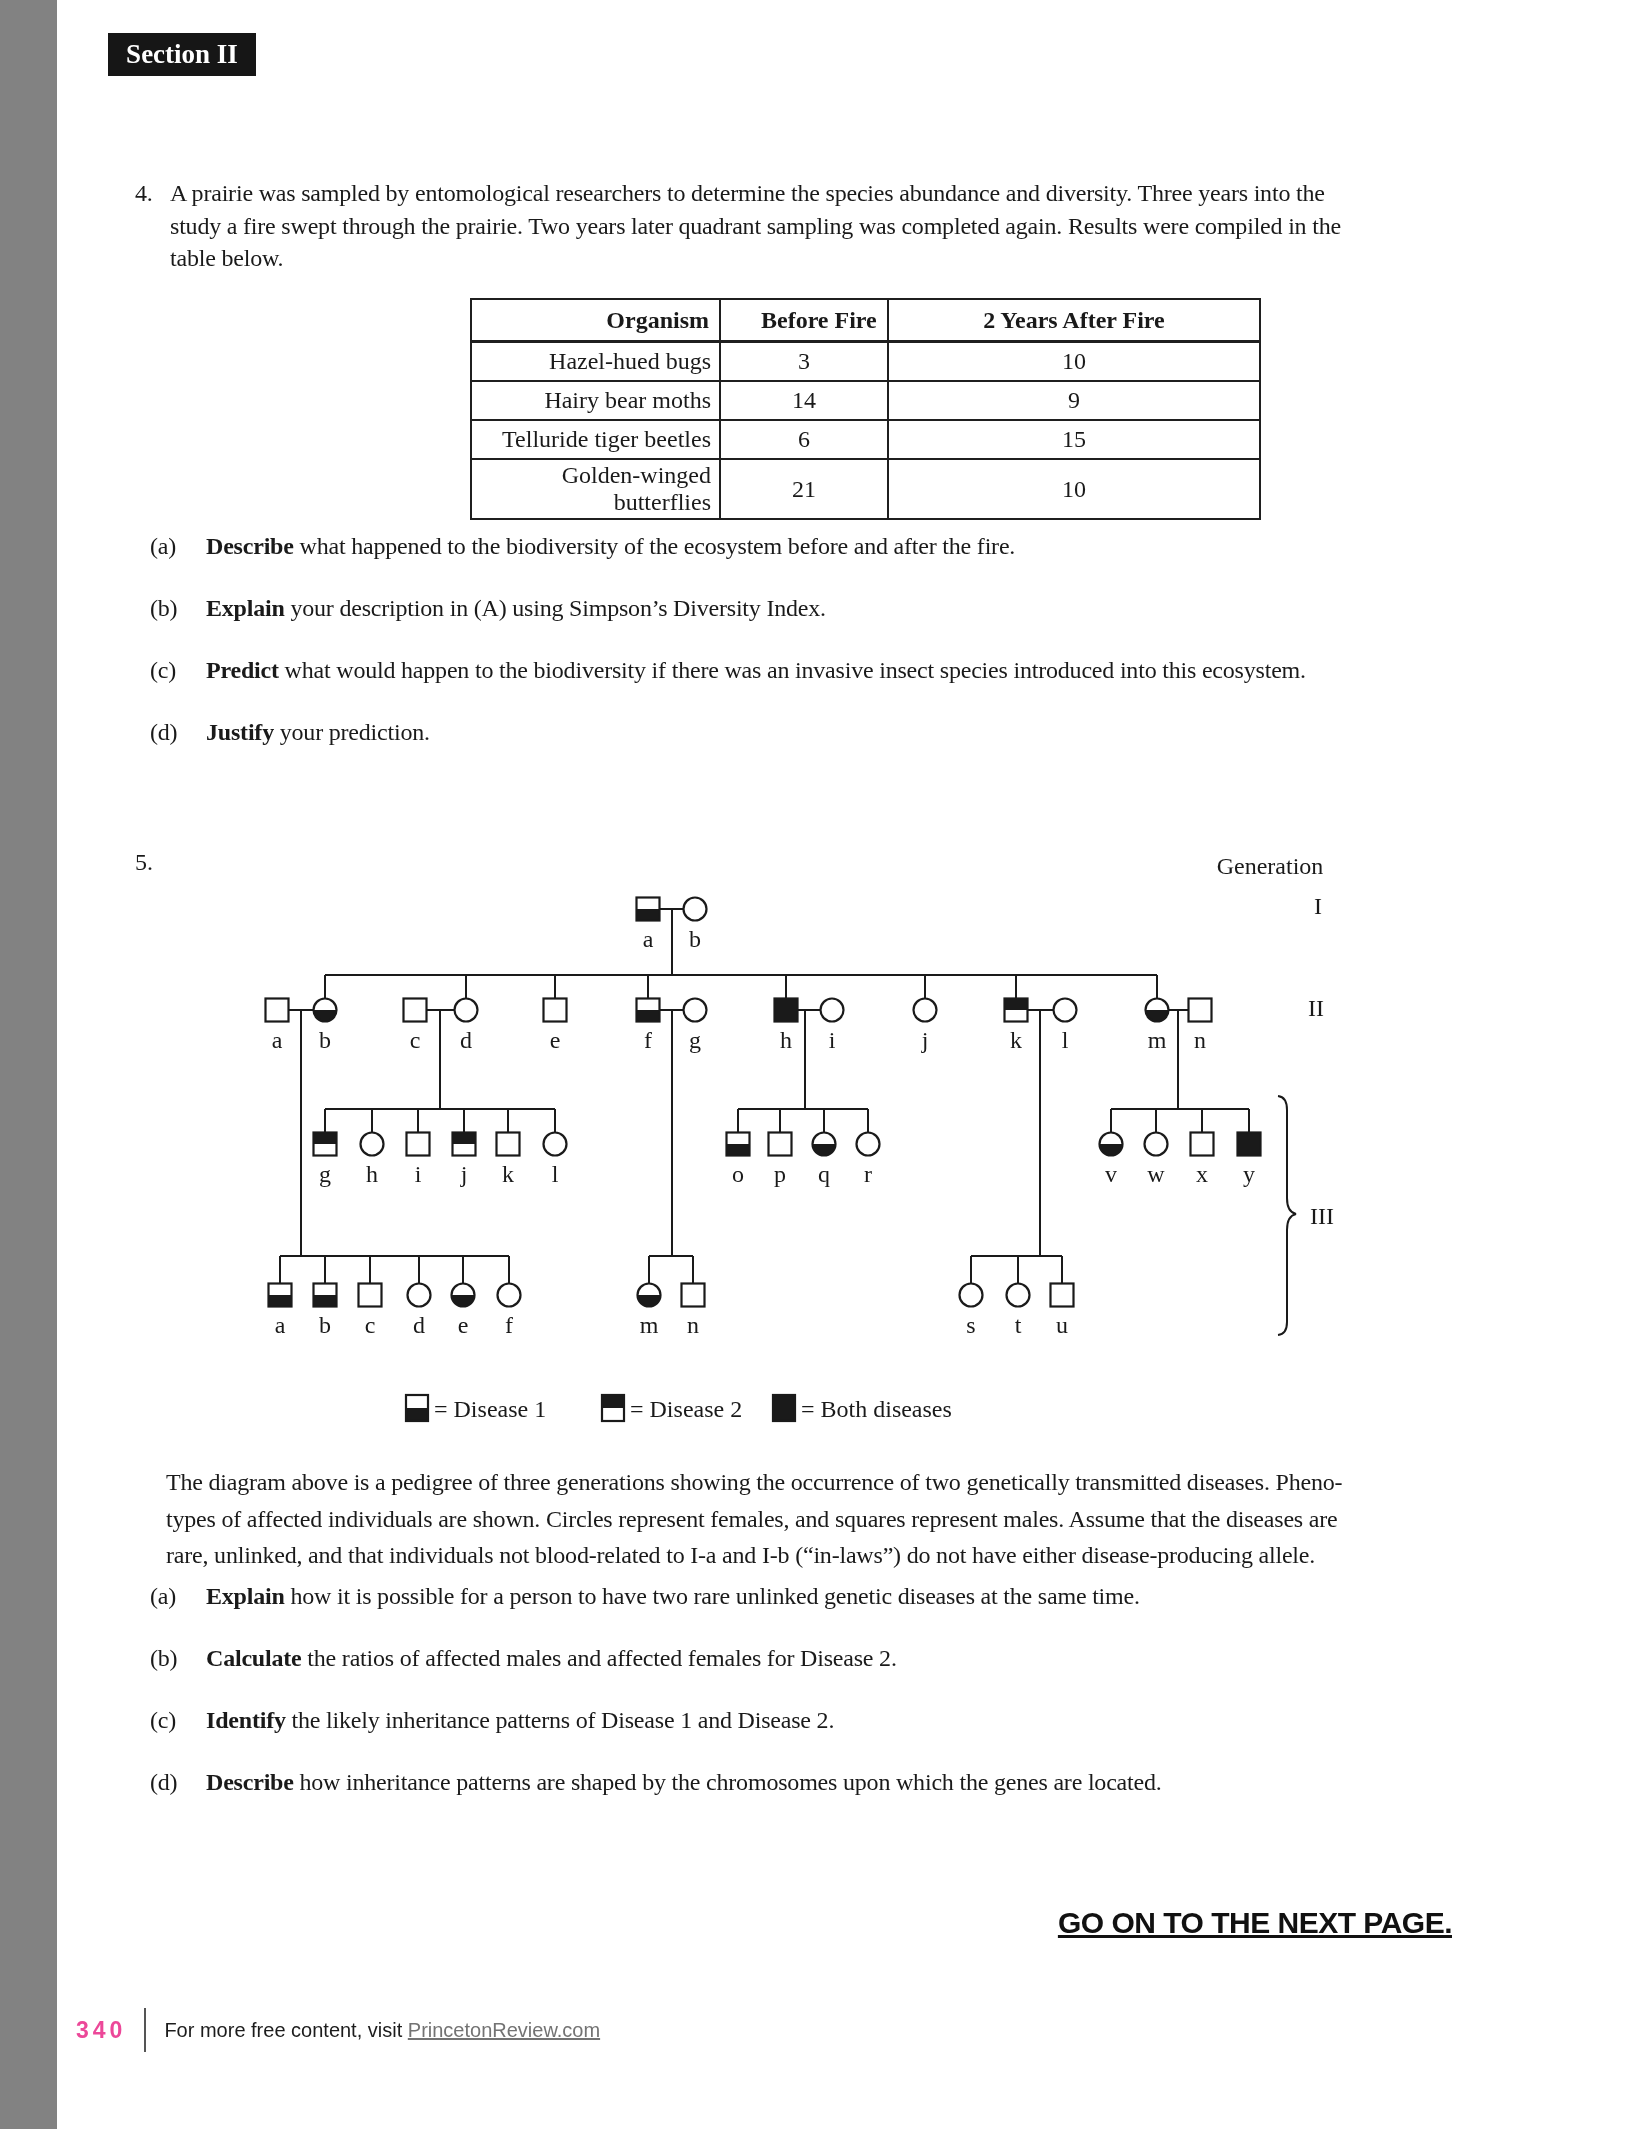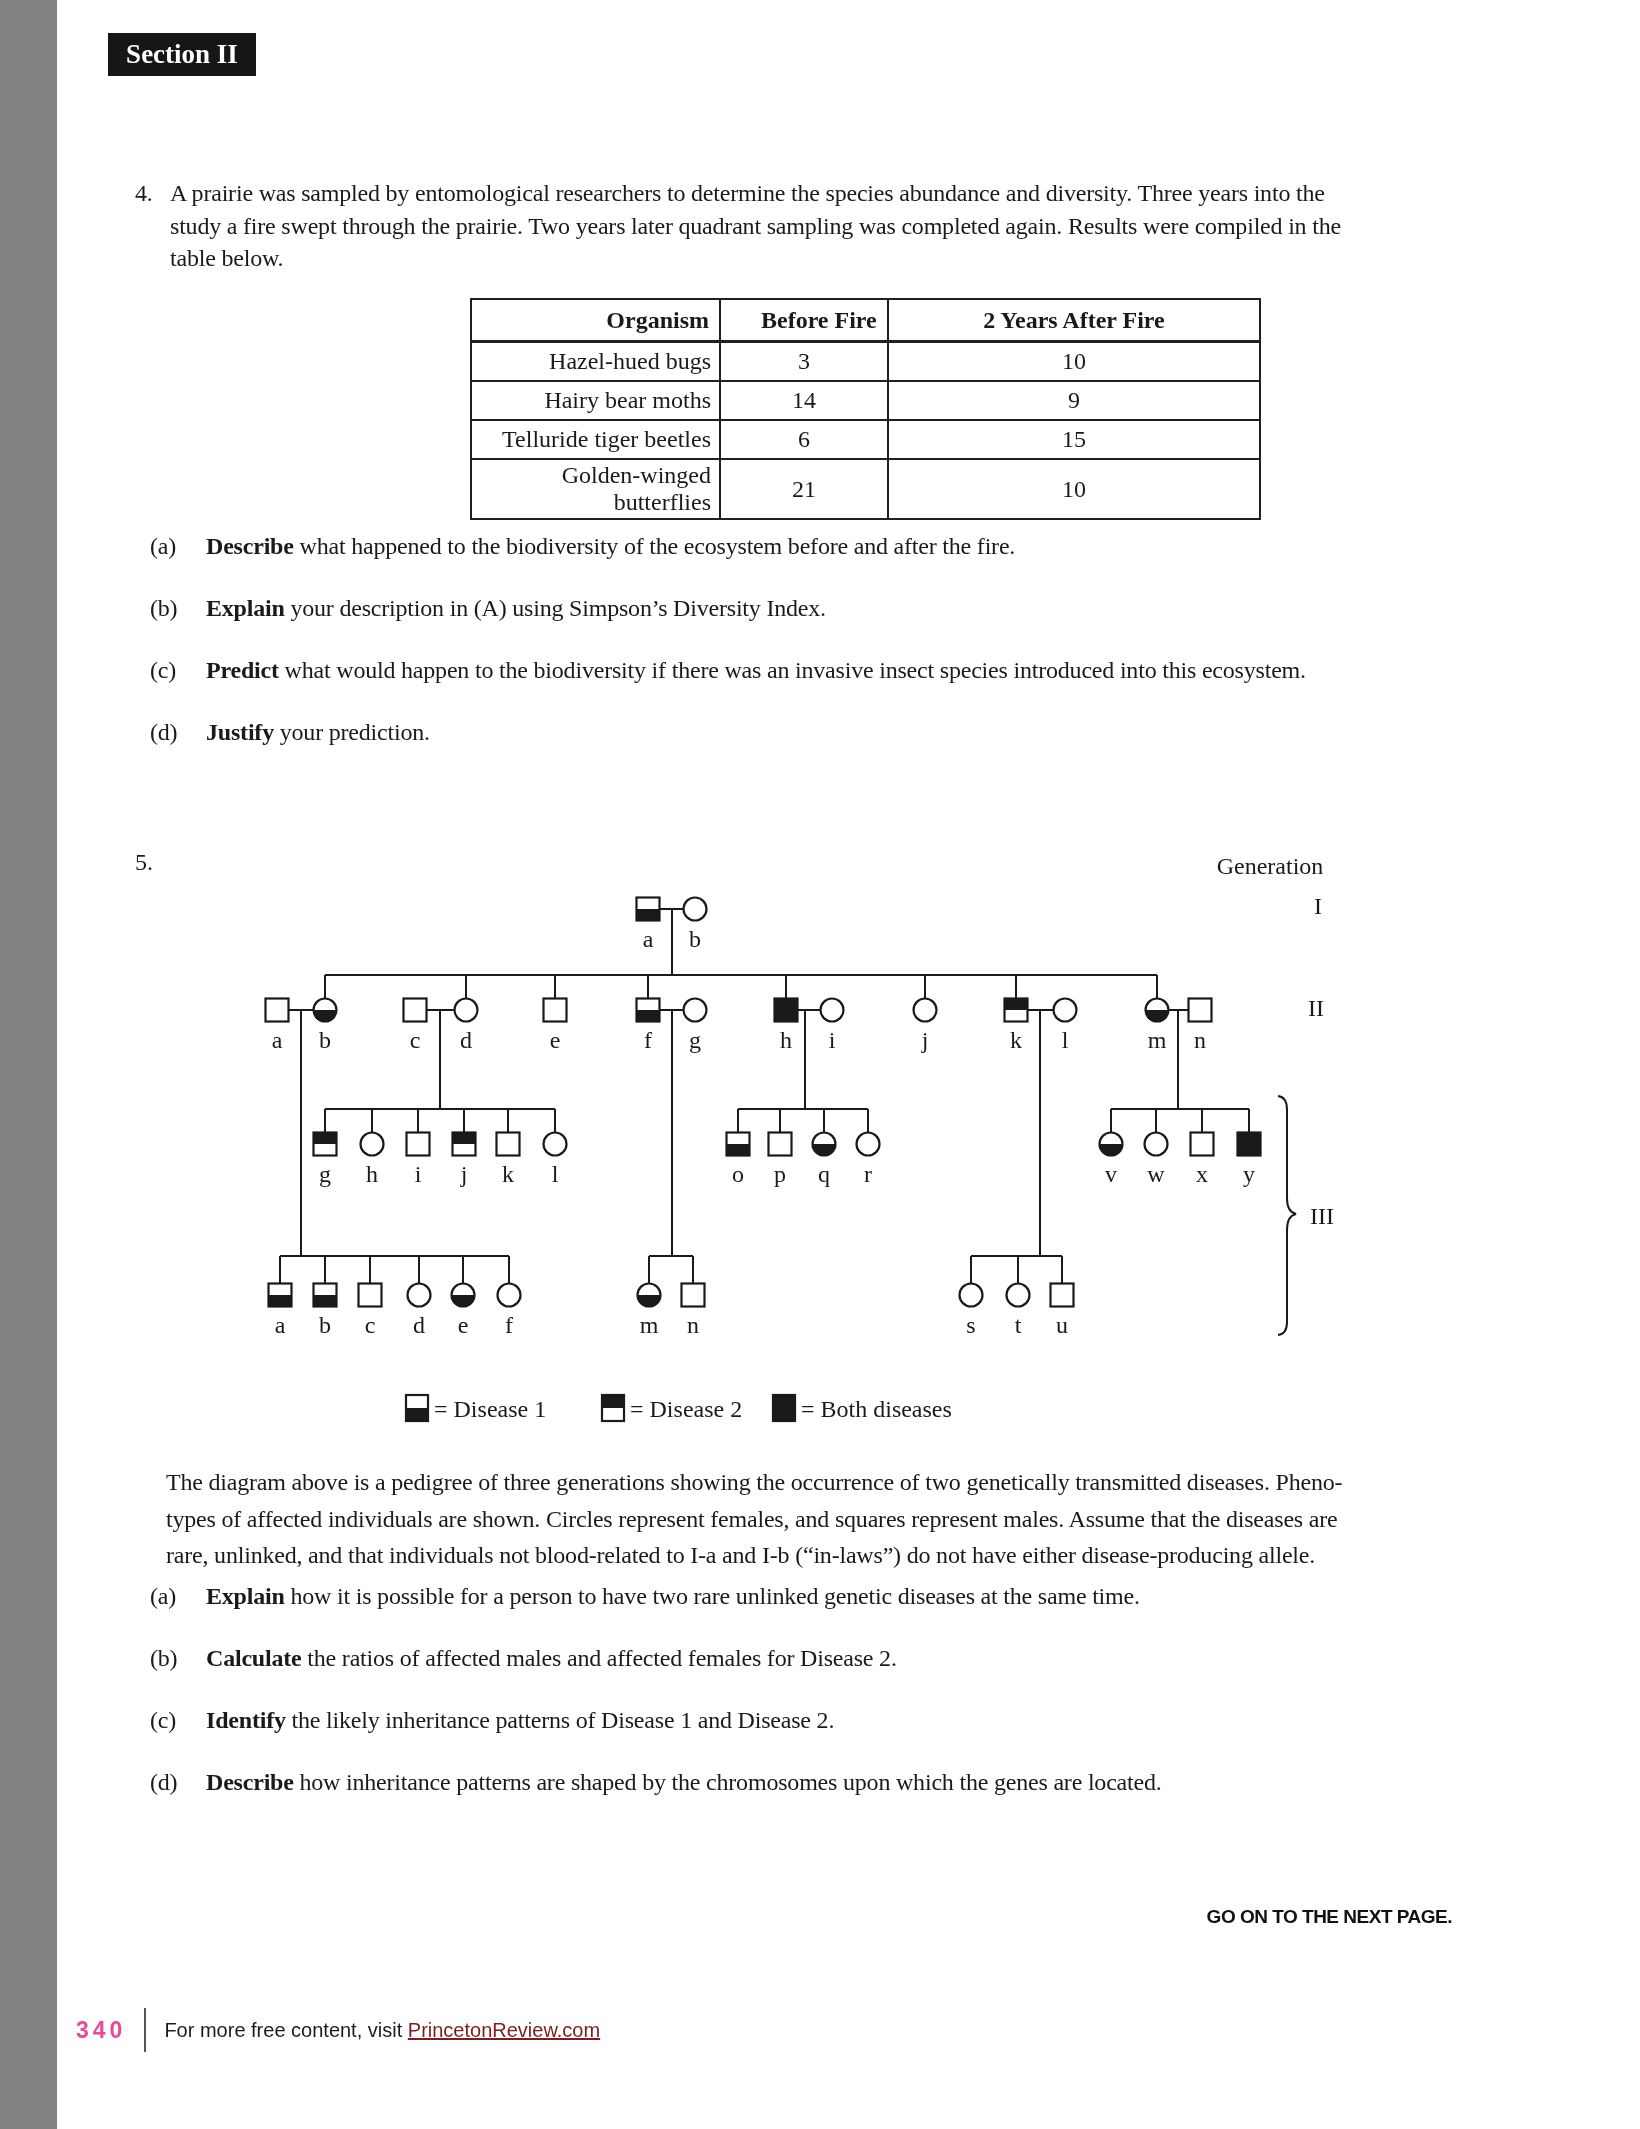--- a/index.html
+++ b/index.html
@@ -26,28 +26,28 @@
   .item{margin-bottom:31px;height:31px;white-space:nowrap;}
   .ilabel{display:inline-block;width:56px;}
   .para{position:absolute;left:166px;top:1464px;width:1305px;font-size:24px;
         letter-spacing:-0.2px;line-height:36.5px;white-space:pre-line;}
   #pedigree{position:absolute;left:0;top:0;pointer-events:none;}
   #pedigree text{font-size:24px;font-family:"Liberation Serif",serif;fill:#1a1a1a;}
   .pl{stroke:#1a1a1a;stroke-width:2;}
   .ps{stroke:#1a1a1a;stroke-width:2.2;}
   .brace{stroke:#1a1a1a;stroke-width:2;fill:none;}
   .goon{position:absolute;left:1000px;top:1906px;width:452px;text-align:right;
-        font-family:"Liberation Sans",sans-serif;font-weight:bold;font-size:19px;
-        letter-spacing:-0.5px;white-space:nowrap;color:#111;}
+        font-family:"Liberation Sans",sans-serif;font-weight:bold;font-size:30px;
+        letter-spacing:-0.5px;white-space:nowrap;color:#111;text-decoration:underline;}
   .footer{position:absolute;left:76px;top:2006px;height:48px;display:flex;align-items:center;
           gap:18px;font-family:"Liberation Sans",sans-serif;}
   .pagenum{font-weight:bold;font-size:23px;letter-spacing:4px;color:#ec4899;}
   .fdivider{width:2px;height:44px;background:#555;}
   .ftext{font-size:20px;color:#1c1c1c;}
-  .flink{text-decoration:underline;color:#7f1d1d;}
+  .flink{text-decoration:underline;color:#737373;}
 </style>
 </head>
 <body>
 
 <div class="page">
   <div class="gray-bar"></div>
 
   <div class="badge">Section II</div>
 
   <div class="q" id="q4">

